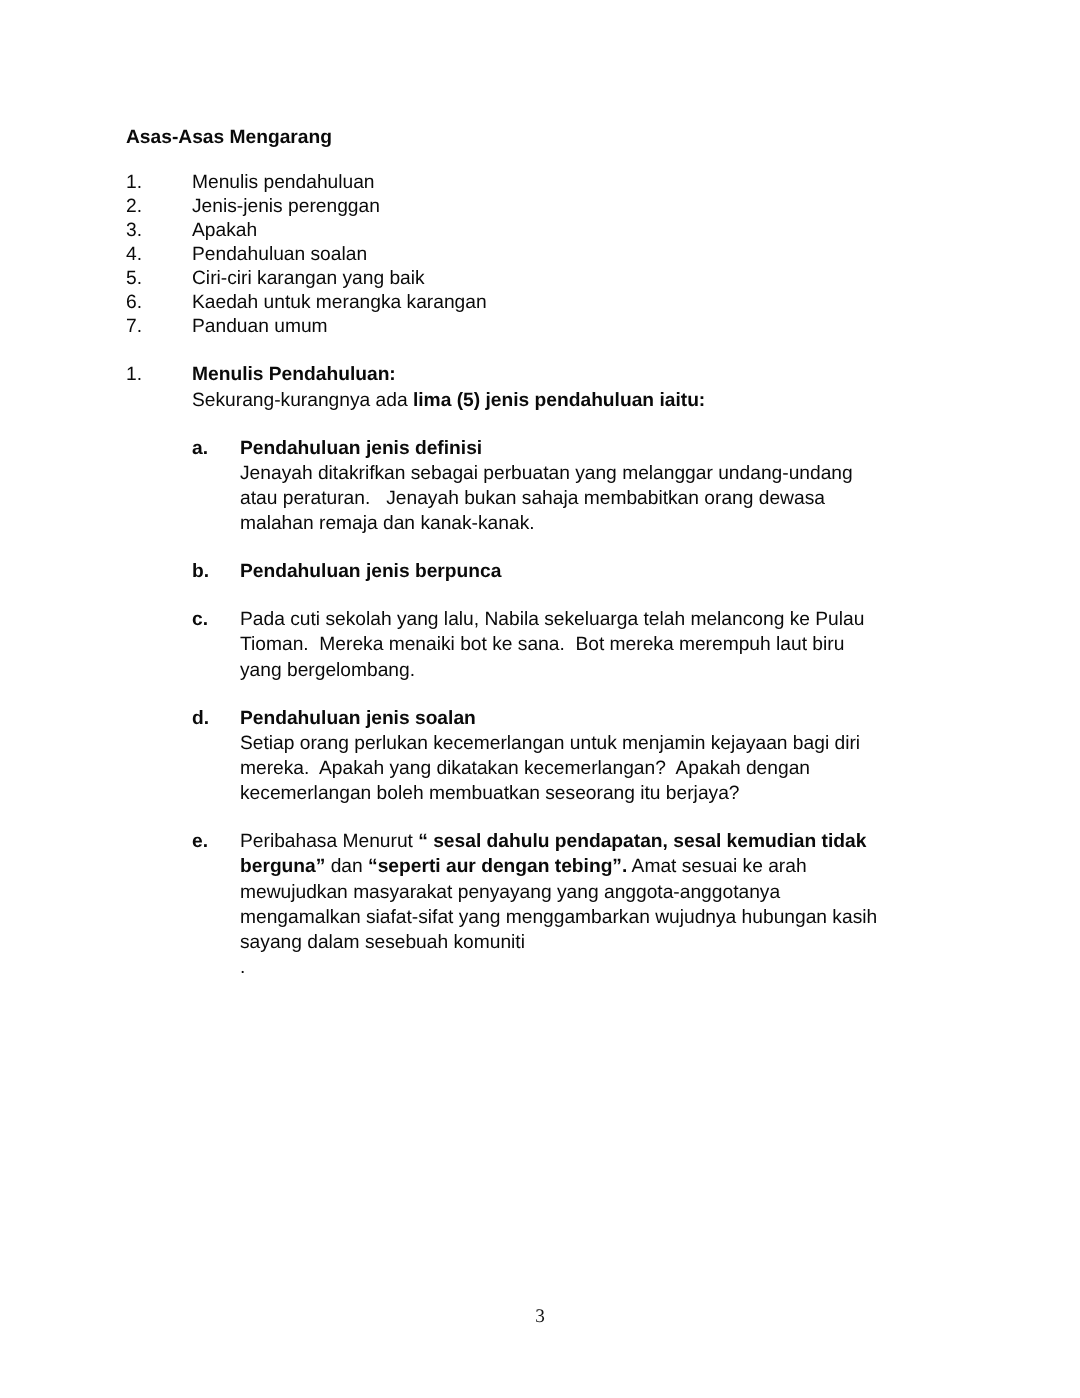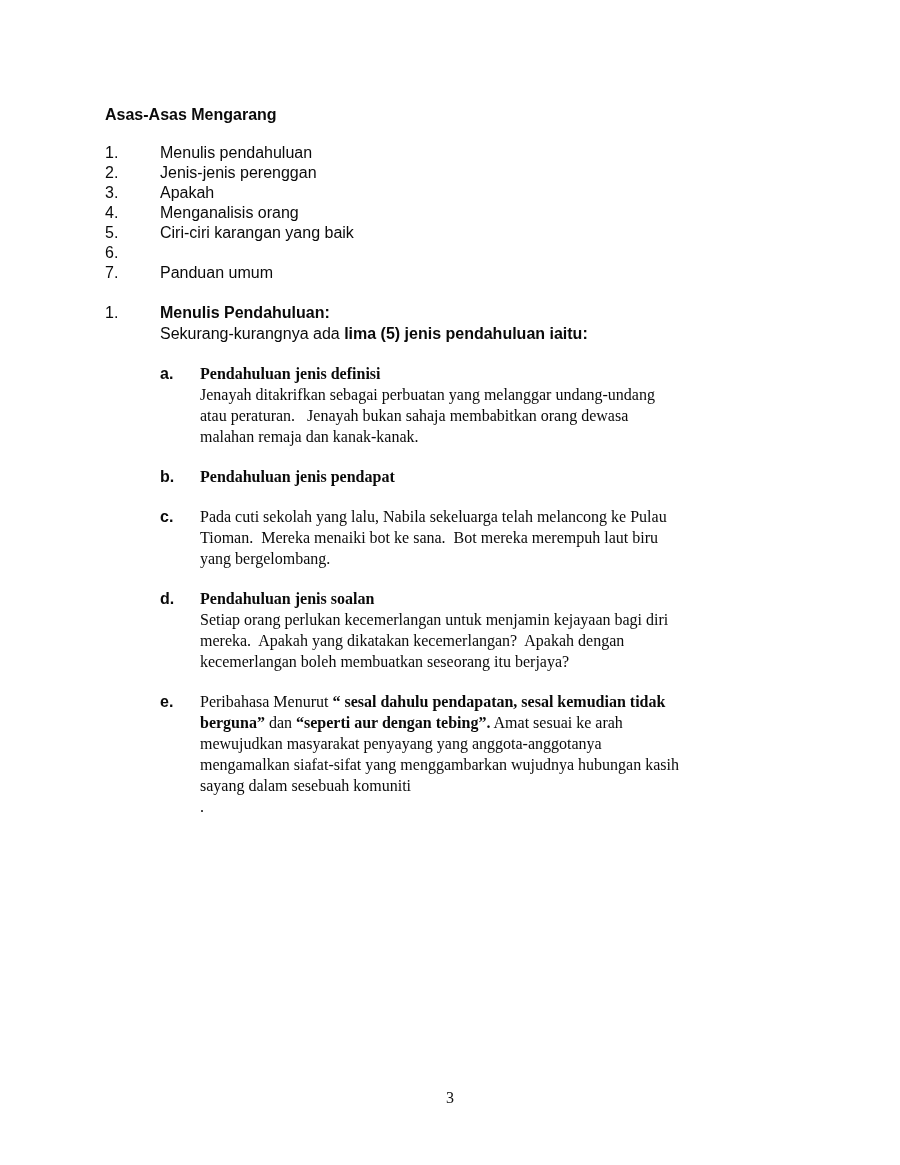--- a/index.html
+++ b/index.html
@@ -22,21 +22,21 @@
   }
   .bold { font-weight: bold; }
   .doc-title { font-weight: bold; margin: 0 0 18px 0; }
   .toc-row { display: flex; line-height: 20px; }
   .num-col { width: 55px; flex-shrink: 0; }
   .section { margin-top: 19px; display: flex; }
   .section-body { flex: 1; }
   .sub-items { margin-left: 55px; }
   .sub-item { display: flex; margin-top: 19px; }
   .letter-col { width: 40px; flex-shrink: 0; font-weight: bold; }
-  .item-col { flex: 1; font-family: Liberation Serif, serif; }
+  .item-col { flex: 1; }
   .prewrap { white-space: pre-wrap; }
   .page-number {
     position: absolute;
     top: 1089px;
     left: 0;
     width: 100%;
     text-align: center;
     font-family: "Liberation Serif", serif;
     font-size: 16px;
     color: #111111;
@@ -58,28 +58,29 @@
       <div class="toc-row">
         <div class="num-col">2.</div>
         <div>Jenis-jenis perenggan</div>
       </div>
       <div class="toc-row">
         <div class="num-col">3.</div>
         <div>Apakah</div>
       </div>
       <div class="toc-row">
         <div class="num-col">4.</div>
-        <div>Menganalisis orang</div>
+        <div>Pendahuluan soalan</div>
       </div>
       <div class="toc-row">
         <div class="num-col">5.</div>
         <div>Ciri-ciri karangan yang baik</div>
       </div>
       <div class="toc-row">
         <div class="num-col">6.</div>
+        <div>Kaedah untuk merangka karangan</div>
       </div>
       <div class="toc-row">
         <div class="num-col">7.</div>
         <div>Panduan umum</div>
       </div>
     </div>
 
     <div class="section">
       <div class="num-col">1.</div>
       <div class="section-body">
@@ -96,21 +97,21 @@
           <div class="bold">Pendahuluan jenis definisi</div>
           <div class="prewrap">Jenayah ditakrifkan sebagai perbuatan yang melanggar undang-undang
 atau peraturan.   Jenayah bukan sahaja membabitkan orang dewasa
 malahan remaja dan kanak-kanak.</div>
         </div>
       </div>
 
       <div class="sub-item">
         <div class="letter-col">b.</div>
         <div class="item-col">
-          <div class="bold">Pendahuluan jenis pendapat</div>
+          <div class="bold">Pendahuluan jenis berpunca</div>
         </div>
       </div>
 
       <div class="sub-item">
         <div class="letter-col">c.</div>
         <div class="item-col">
           <div class="prewrap">Pada cuti sekolah yang lalu, Nabila sekeluarga telah melancong ke Pulau
 Tioman.  Mereka menaiki bot ke sana.  Bot mereka merempuh laut biru
 yang bergelombang.</div>
         </div>

